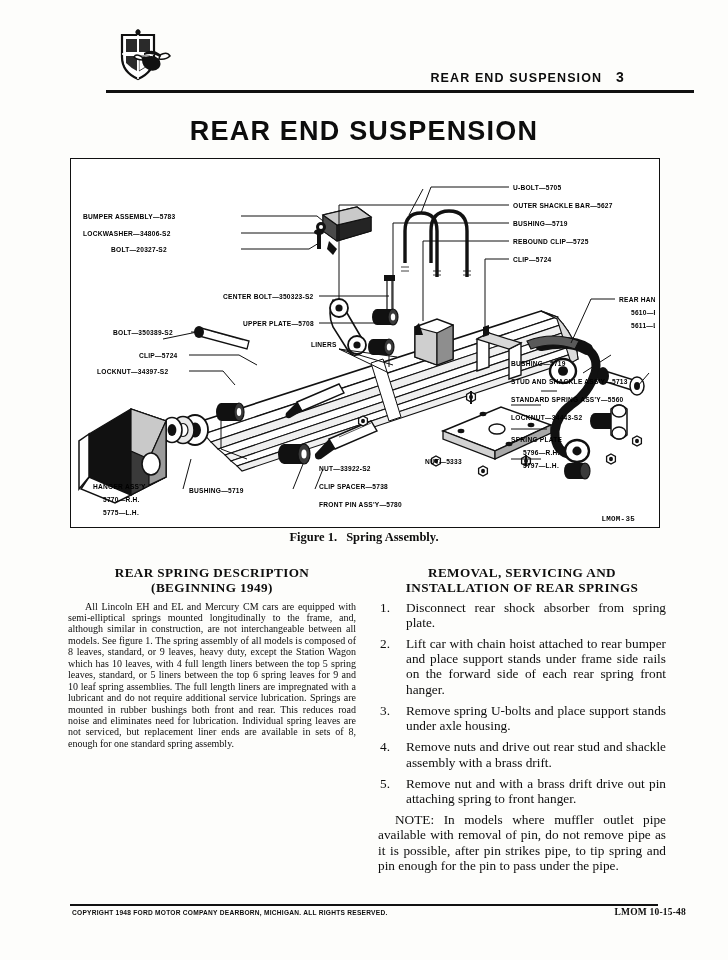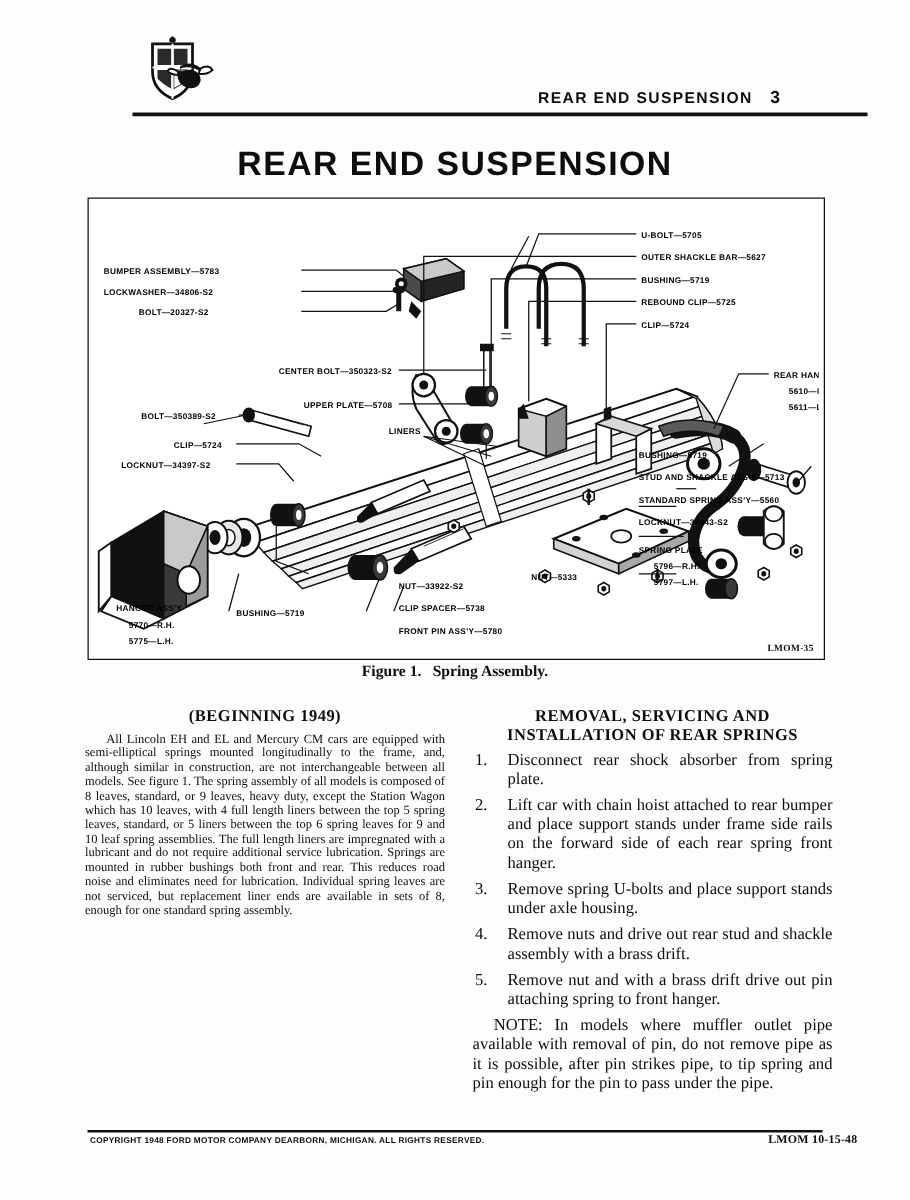--- a/index.html
+++ b/index.html
@@ -33,22 +33,22 @@
     font-weight:bold;font-size:27px;letter-spacing:1.2px;
   }
 
   
   #figure-box{
     position:absolute;left:70px;top:158px;width:588px;height:368px;
     border:1.6px solid #111;background:#fff;
   }
   #figure-svg{position:absolute;left:0;top:0;}
   #fig-code{
-    position:absolute;right:8px;bottom:4px;
-    font-family:Liberation Serif, serif;
+    position:absolute;right:24px;bottom:4px;
+    font-family:Liberation Mono, monospace;
     font-weight:bold;font-size:7.5px;letter-spacing:.3px;
   }
   #fig-caption{
     position:absolute;left:0;top:530px;width:728px;text-align:center;
     font-weight:bold;font-size:12.5px;
   }
   #fig-caption .num{margin-right:9px;}
 
   
   #col-left{position:absolute;left:68px;top:566px;width:288px;}
@@ -420,20 +420,21 @@
 
     <div id="fig-code">LMOM-35</div>
   </div>
 
   <div id="fig-caption">
     <span class="num">Figure 1.</span><span>Spring Assembly.</span>
   </div>
 
   <div id="col-left">
     <div class="head">
+      <div>REAR SPRING DESCRIPTION</div>
       <div>(BEGINNING 1949)</div>
     </div>
     <p class="body-p indent">All Lincoln EH and EL and Mercury CM cars are equipped with semi-elliptical springs mounted longitudinally to the frame, and, although similar in construction, are not interchangeable between all models. See figure 1. The spring assembly of all models is composed of 8 leaves, standard, or 9 leaves, heavy duty, except the Station Wagon which has 10 leaves, with 4 full length liners between the top 5 spring leaves, standard, or 5 liners between the top 6 spring leaves for 9 and 10 leaf spring assemblies. The full length liners are impregnated with a lubricant and do not require additional service lubrication. Springs are mounted in rubber bushings both front and rear. This reduces road noise and eliminates need for lubrication. Individual spring leaves are not serviced, but replacement liner ends are available in sets of 8, enough for one standard spring assembly.</p>
   </div>
 
   <div id="col-right">
     <div class="head">
       <div>REMOVAL, SERVICING AND</div>
       <div>INSTALLATION OF REAR SPRINGS</div>
     </div>

